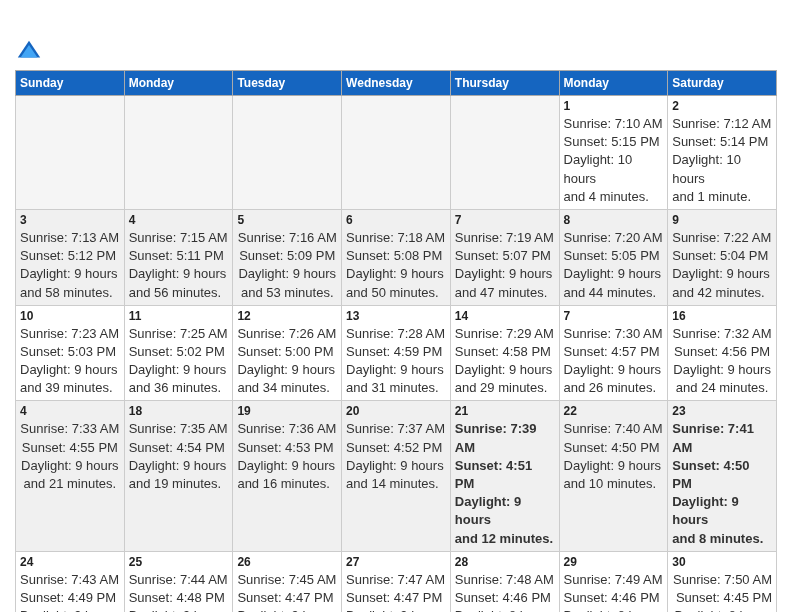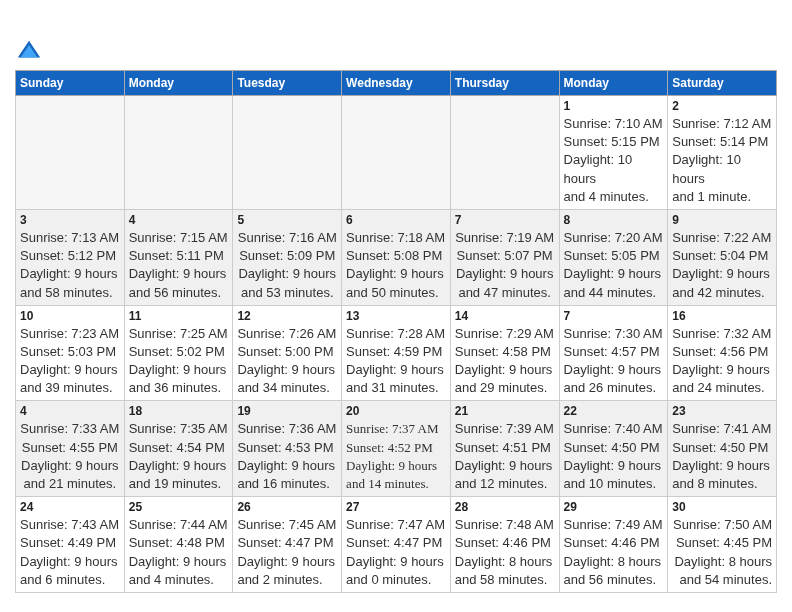--- a/index.html
+++ b/index.html
@@ -178,21 +178,21 @@
           </td>
           <td>
             <div class="day-num">6</div>
             <div class="day-info" style="white-space: pre-line;">Sunrise: 7:18 AM
 Sunset: 5:08 PM
 Daylight: 9 hours
 and 50 minutes.</div>
           </td>
           <td>
             <div class="day-num">7</div>
-            <div class="day-info" style="white-space: pre-line; text-align: center;">Sunrise: 7:19 AM
+            <div class="day-info" style="white-space: pre-line;">Sunrise: 7:19 AM
 Sunset: 5:07 PM
 Daylight: 9 hours
 and 47 minutes.</div>
           </td>
           <td>
             <div class="day-num">8</div>
             <div class="day-info" style="white-space: pre-line;">Sunrise: 7:20 AM
 Sunset: 5:05 PM
 Daylight: 9 hours
 and 44 minutes.</div>
@@ -243,21 +243,21 @@
           </td>
           <td>
             <div class="day-num">7</div>
             <div class="day-info" style="white-space: pre-line;">Sunrise: 7:30 AM
 Sunset: 4:57 PM
 Daylight: 9 hours
 and 26 minutes.</div>
           </td>
           <td>
             <div class="day-num">16</div>
-            <div class="day-info" style="white-space: pre-line;">Sunrise: 7:32 AM
+            <div class="day-info" style="white-space: pre-line; text-align: center;">Sunrise: 7:32 AM
 Sunset: 4:56 PM
 Daylight: 9 hours
 and 24 minutes.</div>
           </td>
         </tr>
         <tr class="row-shade">
           <td>
             <div class="day-num">4</div>
             <div class="day-info" style="white-space: pre-line; text-align: center;">Sunrise: 7:33 AM
 Sunset: 4:55 PM
@@ -273,42 +273,42 @@
           </td>
           <td>
             <div class="day-num">19</div>
             <div class="day-info" style="white-space: pre-line;">Sunrise: 7:36 AM
 Sunset: 4:53 PM
 Daylight: 9 hours
 and 16 minutes.</div>
           </td>
           <td>
             <div class="day-num">20</div>
-            <div class="day-info" style="white-space: pre-line; font-family: Liberation Serif, serif;">Sunrise: 7:37 AM
+            <div class="day-info" style="white-space: pre-line;">Sunrise: 7:37 AM
 Sunset: 4:52 PM
 Daylight: 9 hours
 and 14 minutes.</div>
           </td>
           <td>
             <div class="day-num">21</div>
-            <div class="day-info" style="white-space: pre-line;">Sunrise: 7:39 AM
+            <div class="day-info" style="white-space: pre-line; font-weight: bold;">Sunrise: 7:39 AM
 Sunset: 4:51 PM
 Daylight: 9 hours
 and 12 minutes.</div>
           </td>
           <td>
             <div class="day-num">22</div>
             <div class="day-info" style="white-space: pre-line;">Sunrise: 7:40 AM
 Sunset: 4:50 PM
 Daylight: 9 hours
 and 10 minutes.</div>
           </td>
           <td>
             <div class="day-num">23</div>
-            <div class="day-info" style="white-space: pre-line;">Sunrise: 7:41 AM
+            <div class="day-info" style="white-space: pre-line; font-weight: bold;">Sunrise: 7:41 AM
 Sunset: 4:50 PM
 Daylight: 9 hours
 and 8 minutes.</div>
           </td>
         </tr>
         <tr>
           <td>
             <div class="day-num">24</div>
             <div class="day-info" style="white-space: pre-line;">Sunrise: 7:43 AM
 Sunset: 4:49 PM

